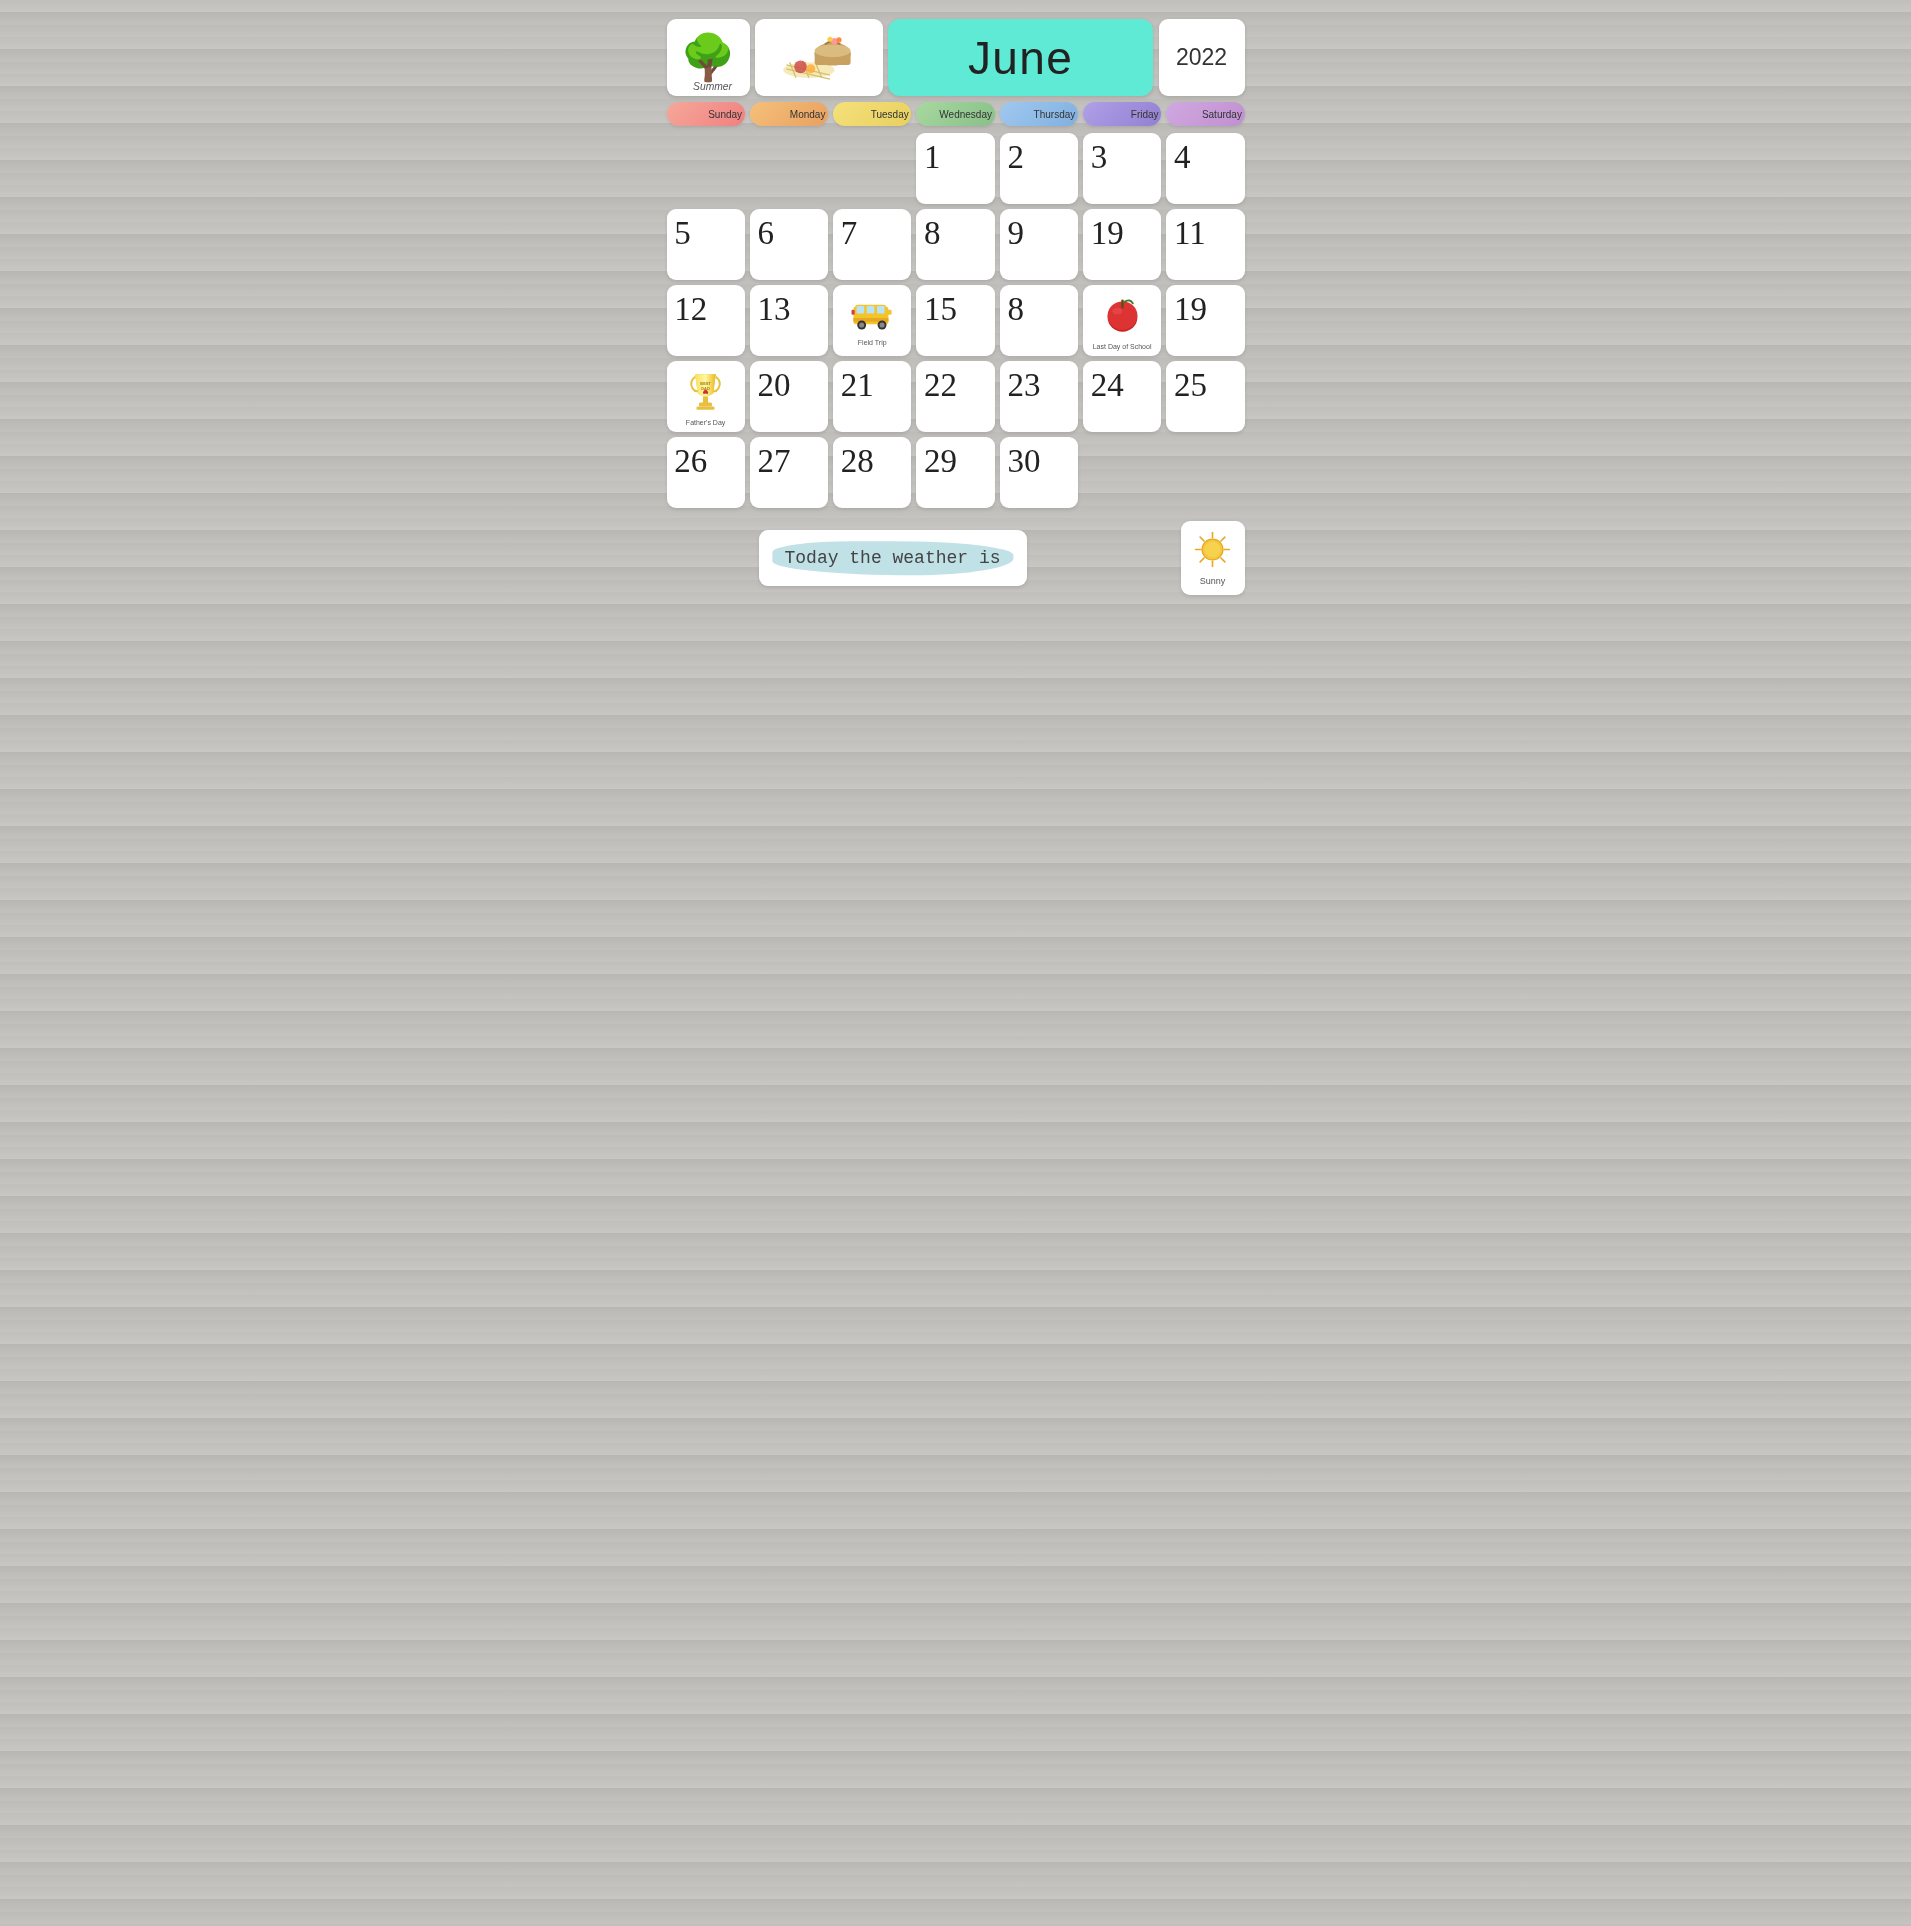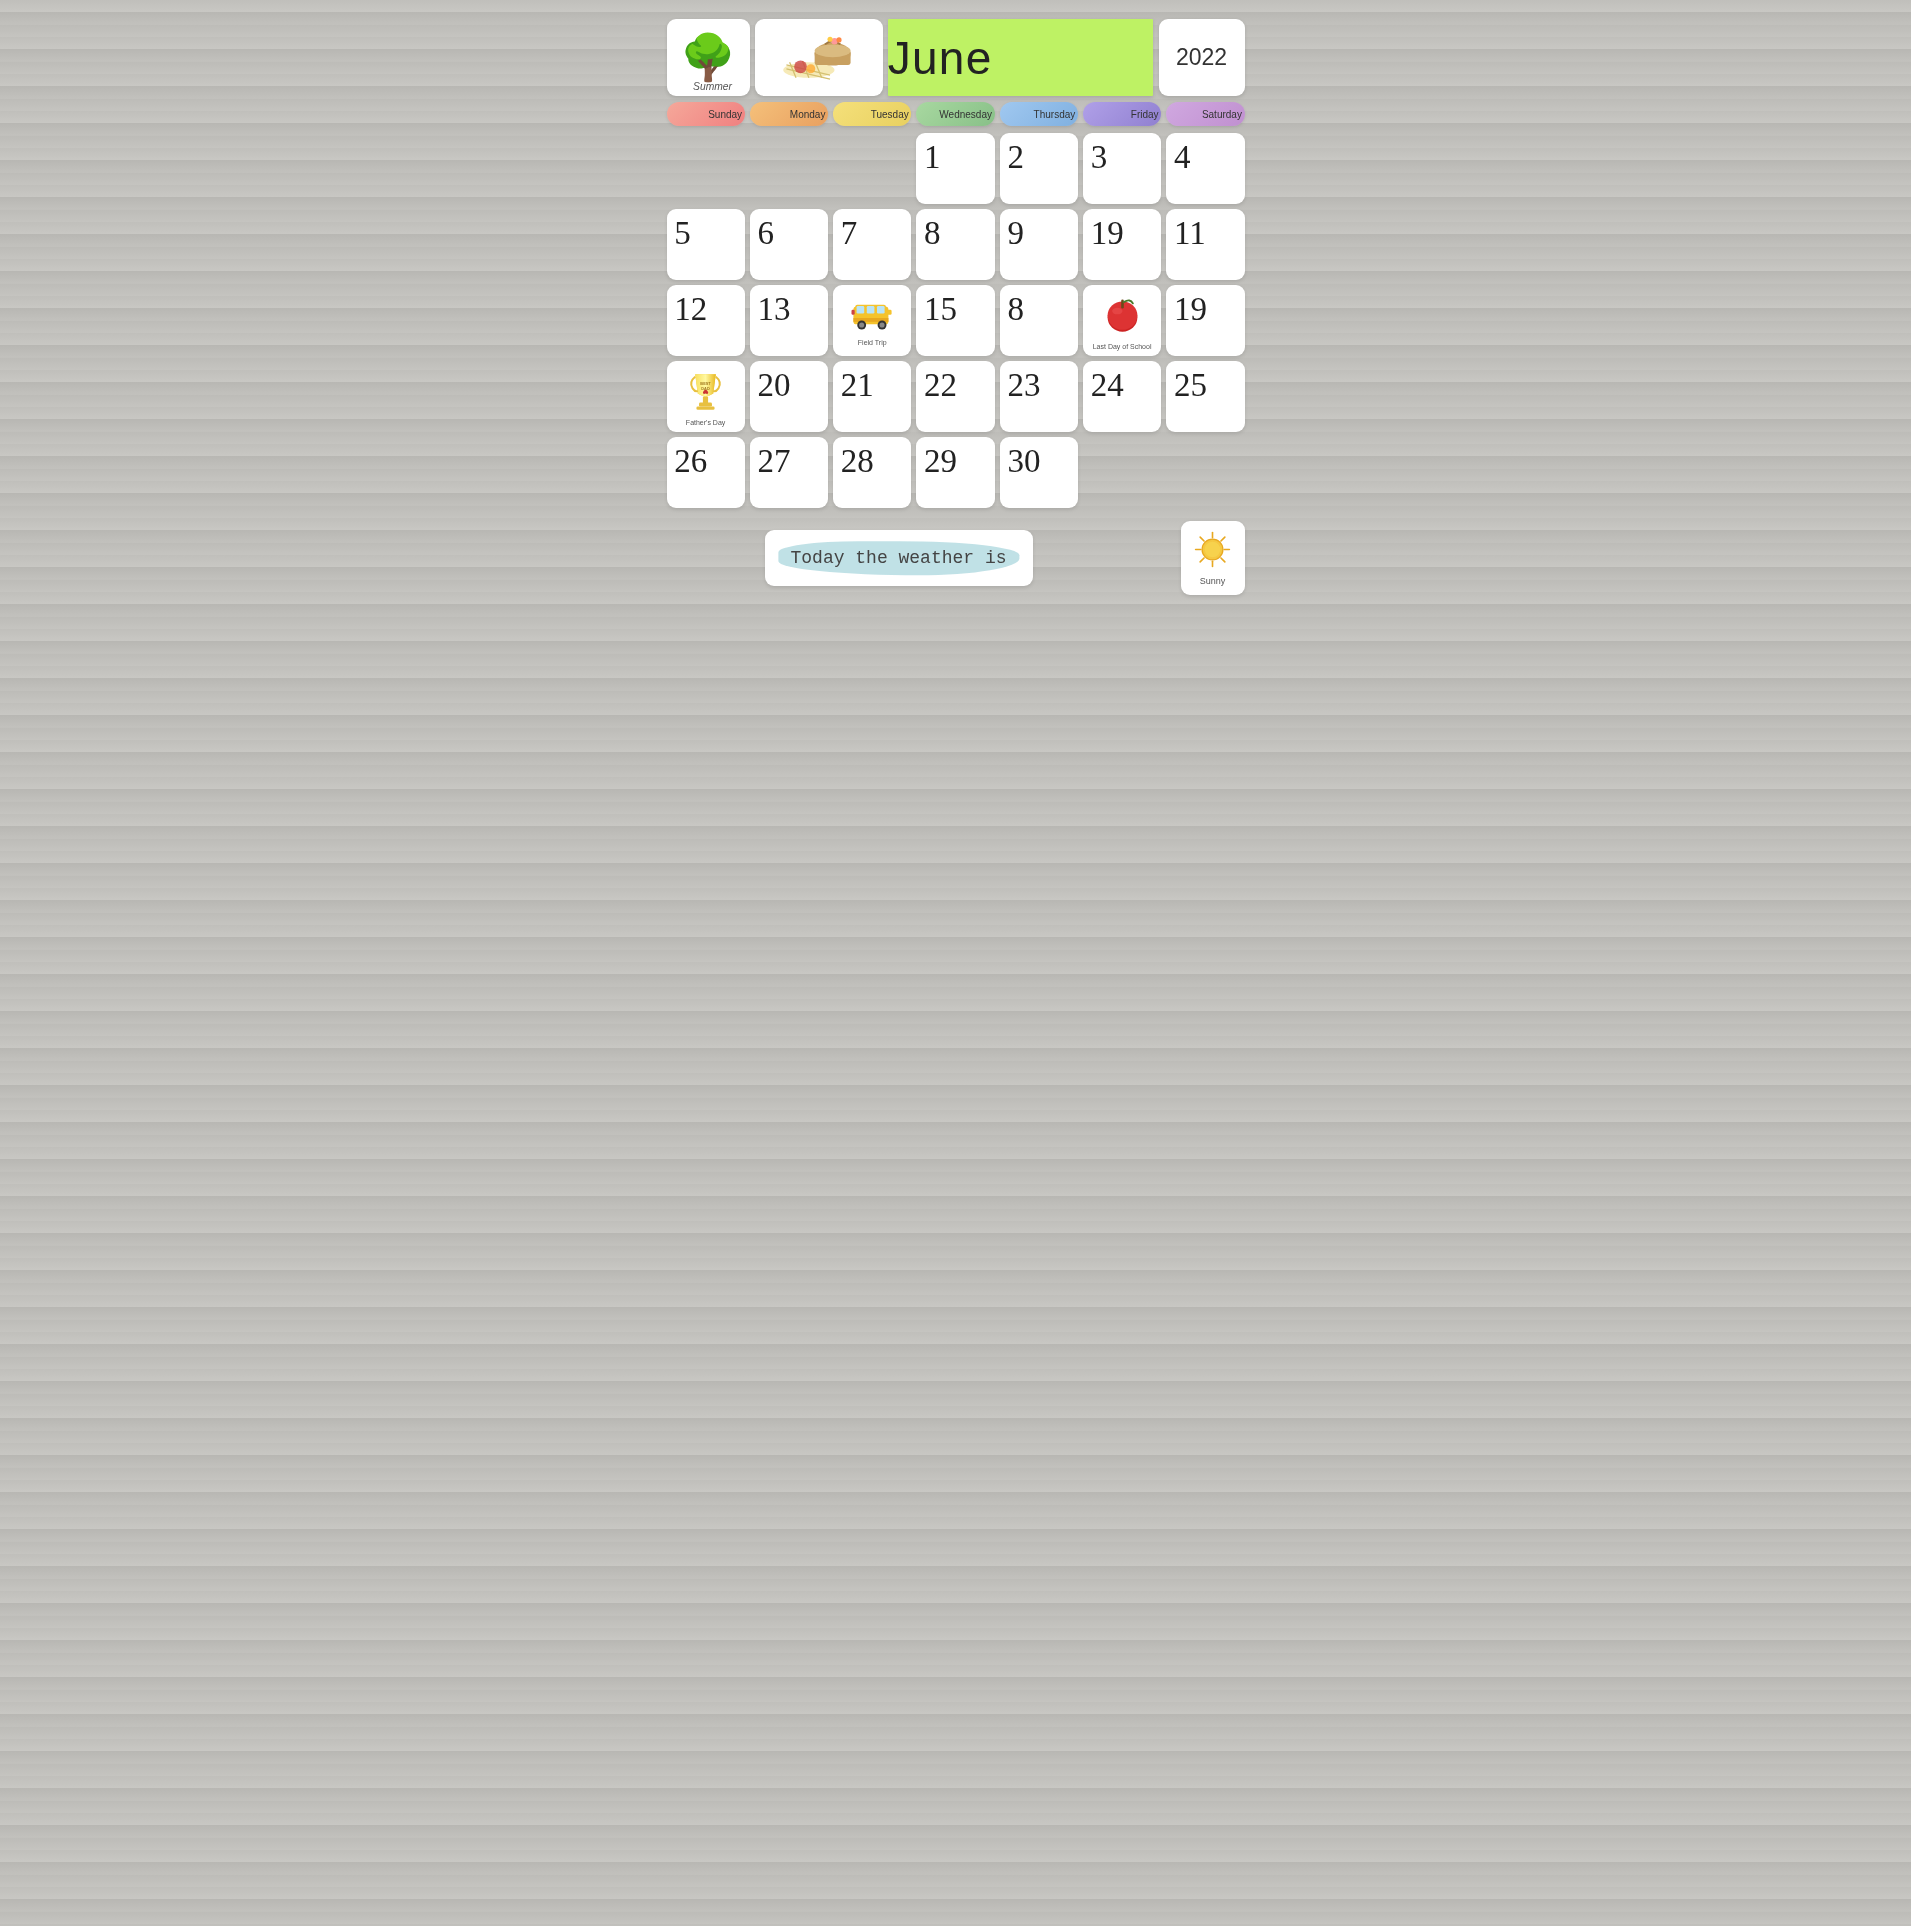--- a/index.html
+++ b/index.html
@@ -92,25 +92,25 @@
       padding: 5.1px;
     }
 
     .picnic-img {
       font-size: 33px;
       text-align: center;
     }
 
     .header-month {
       flex: 1;
-      background: #bef264;
-      border-radius: 1px;
-      display: flex;
-      align-items: center;
-      justify-content: flex-start;
+      background: #5eead4;
+      border-radius: 12px;
+      display: flex;
+      align-items: center;
+      justify-content: center;
       box-shadow: 0 1.3px 3.9px rgba(0,0,0,0.12);
     }
 
     .month-name {
       font-size: 46px;
       font-weight: 300;
       color: #222;
       letter-spacing: 1.3px;
     }
 
@@ -211,21 +211,21 @@
 
     
     .cal-cell.has-event {
       align-items: center;
       justify-content: center;
     }
 
     
     .bottom-row {
       display: flex;
-      gap: 15px;
+      gap: 9px;
       align-items: center;
       margin-top: 6.4px;
     }
 
     .weather-box {
       position: relative;
       background: white;
       border-radius: 9px;
       padding: 18px 26px;
       box-shadow: 0 1.3px 3.9px rgba(0,0,0,0.10);

